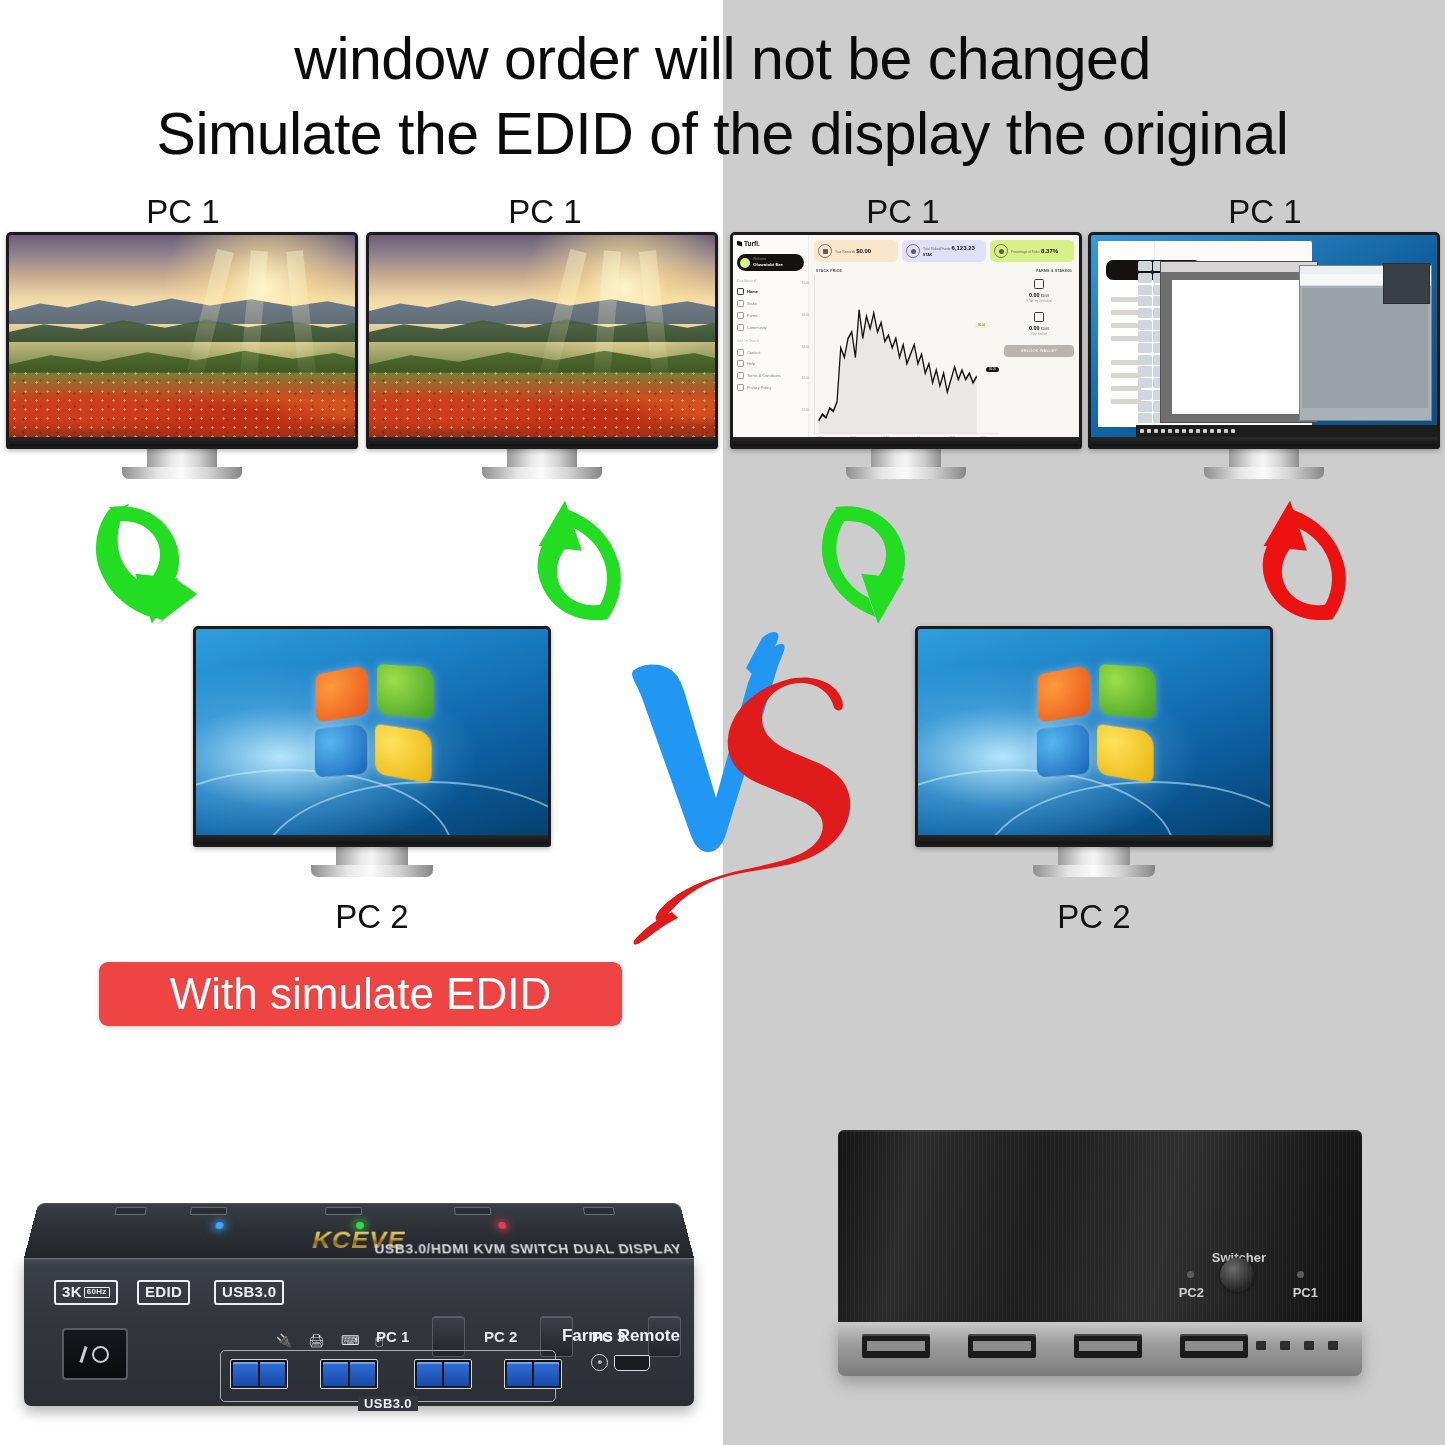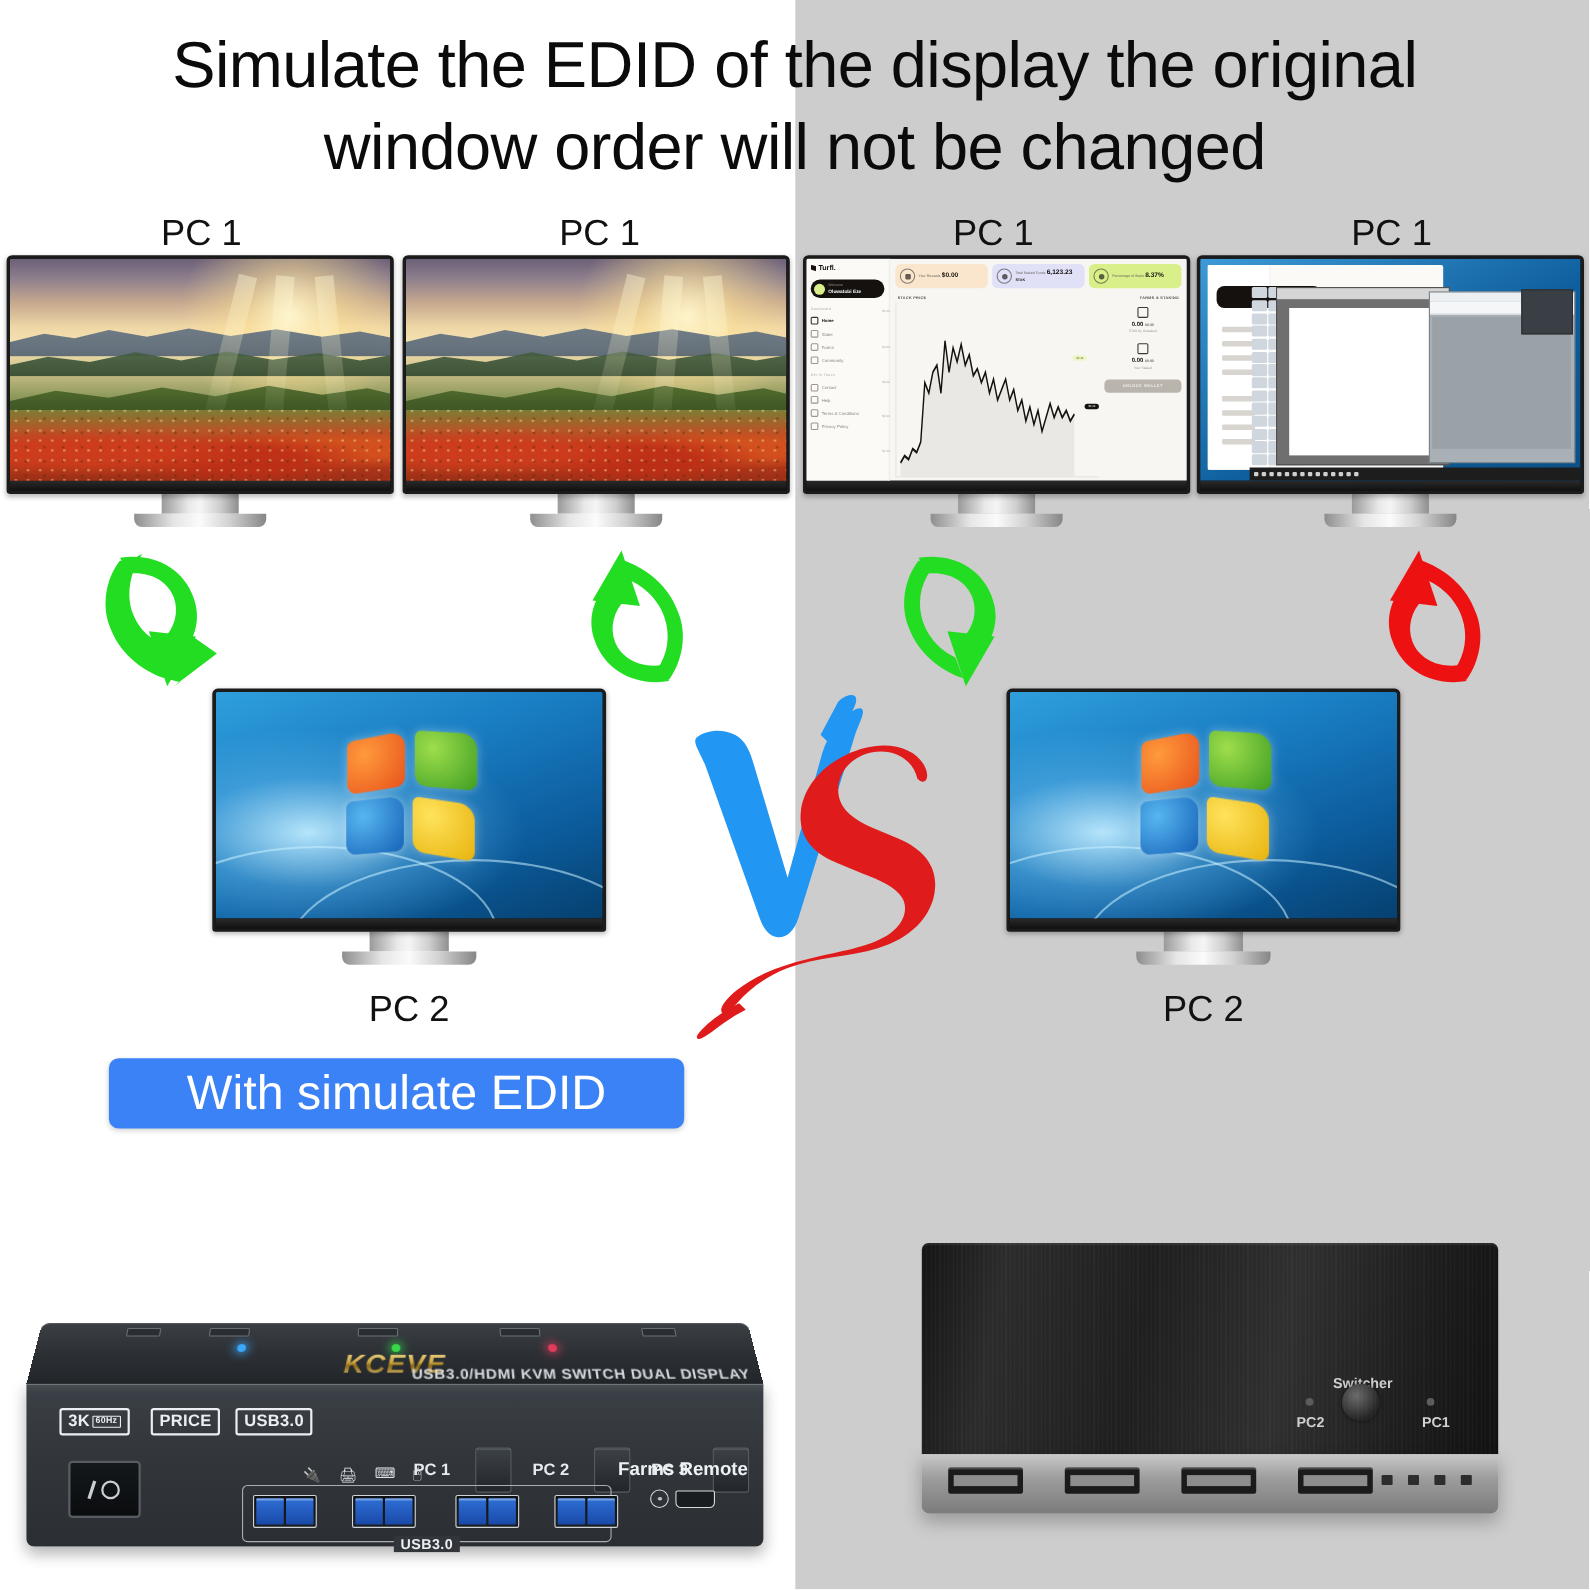--- a/index.html
+++ b/index.html
@@ -177,21 +177,21 @@
   .vs svg{width:100%;height:100%;display:block;}
 
   
   .banner{
     position:absolute;z-index:6;
     border-radius:9px;
     display:flex;align-items:center;justify-content:center;
     color:#fff;font-size:44px;
     box-shadow:0 2px 5px rgba(0,0,0,.16);
   }
-  .banner.blue{background:#3b82f6;text-align:right;}
+  .banner.blue{background:#ef4444;text-align:right;}
   .banner.gray{background:#a8a8a8;}
 
   .caption{
     position:absolute;z-index:6;text-align:center;
     color:#141414;font-size:30.5px;line-height:1.44;
   }
 
   
   .kvm{position:absolute;z-index:5;}
   .kvm-top{
@@ -300,22 +300,22 @@
 </style>
 </head>
 <body>
 
 <div id="root">
 
   <div class="bg-left"></div>
   <div class="bg-right"></div>
 
   <div class="headline">
+    <span>window order will not be changed</span>
     <span>Simulate the EDID of the display the original</span>
-    <span>window order will not be changed</span>
   </div>
 
   <div class="pclabel" style="left:78px;top:193px;width:210px;">PC 1</div>
   <div class="pclabel" style="left:440px;top:193px;width:210px;">PC 1</div>
   <div class="pclabel" style="left:798px;top:193px;width:210px;">PC 1</div>
   <div class="pclabel" style="left:1160px;top:193px;width:210px;">PC 1</div>
 
   <div class="monitor" style="left:6px;top:232px;width:352px;">
     <div class="mon-frame">
         <div class="mon-screen">
@@ -684,21 +684,21 @@
       <div class="led red" style="left:478px;"></div>
       <div class="kvm-logo">KCEVE</div>
       <div class="kvm-sub">USB3.0/HDMI KVM SWITCH DUAL DISPLAY</div>
     </div>
     <div class="kvm-face">
       <div class="badge" style="left:30px;top:22px;">
         <span>3K</span>
         <span class="sm">60Hz</span>
       </div>
       <div class="badge" style="left:113px;top:22px;">
-        <span>PRICE</span>
+        <span>EDID</span>
       </div>
       <div class="badge" style="left:190px;top:22px;">
         <span>USB3.0</span>
       </div>
 
       <div class="kvm-power">
         <span class="bar"></span>
         <span class="circ"></span>
       </div>
 

